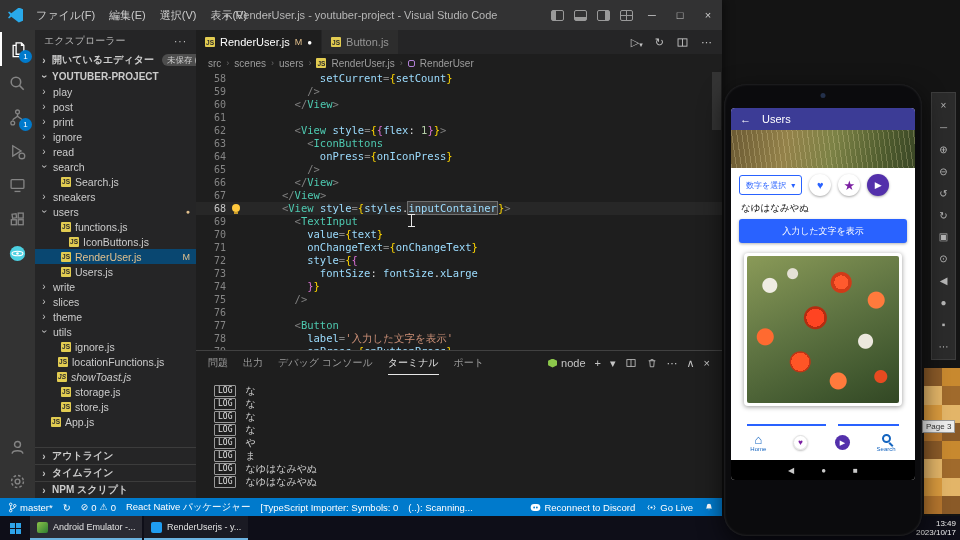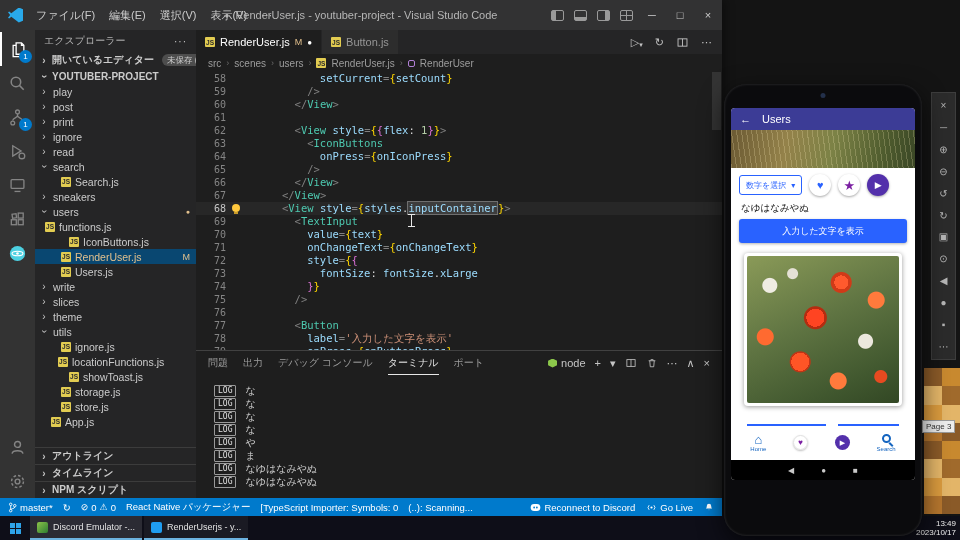--- a/index.html
+++ b/index.html
@@ -314,21 +314,21 @@
           </div>
           <div class="trow" style="padding-left: 4px;">
             <span class="chev">›</span>
             <span class="fname">sneakers</span>
           </div>
           <div class="trow" style="padding-left: 4px;">
             <span class="chev exp">›</span>
             <span class="fname">users</span>
             <span class="gitdot">●</span>
           </div>
-          <div class="trow" style="padding-left: 10px;">
+          <div class="trow" style="padding-left: 26px;">
             <span class="jsicon">JS</span>
             <span class="fname">functions.js</span>
           </div>
           <div class="trow" style="padding-left: 34px;">
             <span class="jsicon">JS</span>
             <span class="fname">IconButtons.js</span>
           </div>
           <div class="trow sel" style="padding-left: 26px;">
             <span class="jsicon">JS</span>
             <span class="fname">RenderUser.js</span>
@@ -355,21 +355,21 @@
             <span class="fname">utils</span>
           </div>
           <div class="trow" style="padding-left: 26px;">
             <span class="jsicon">JS</span>
             <span class="fname">ignore.js</span>
           </div>
           <div class="trow" style="padding-left: 12px; margin-left: 11px;">
             <span class="jsicon">JS</span>
             <span class="fname">locationFunctions.js</span>
           </div>
-          <div class="trow" style="padding-left: 34px;">
+          <div class="trow" style="padding-left: 22px; font-style: italic;">
             <span class="jsicon">JS</span>
             <span class="fname">showToast.js</span>
           </div>
           <div class="trow" style="padding-left: 26px;">
             <span class="jsicon">JS</span>
             <span class="fname">storage.js</span>
           </div>
           <div class="trow" style="padding-left: 26px;">
             <span class="jsicon">JS</span>
             <span class="fname">store.js</span>
@@ -663,21 +663,21 @@
     <div class="winlogo">
         <div></div>
         <div></div>
         <div></div>
         <div></div>
       </div>
   </div>
   <div id="tb-apps">
       <div class="tbapp active">
         <span class="appico ico-emu"></span>
-        <span>Discord Emulator -...</span>
+        <span>Android Emulator -...</span>
       </div>
       <div class="tbapp">
         <span class="appico ico-vsc"></span>
         <span>RenderUserjs - y...</span>
       </div>
     </div>
   <div id="tray">
     <span>∧</span>
     <span>A</span>
     <div id="clock">

